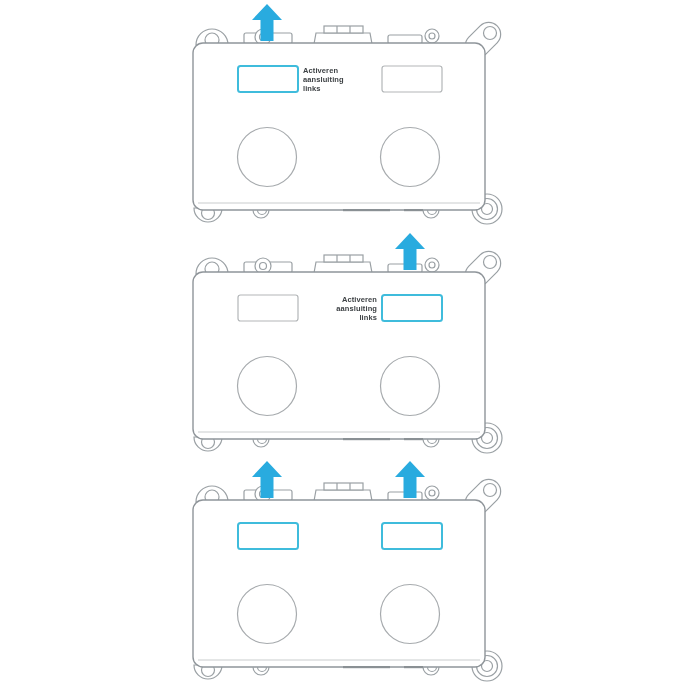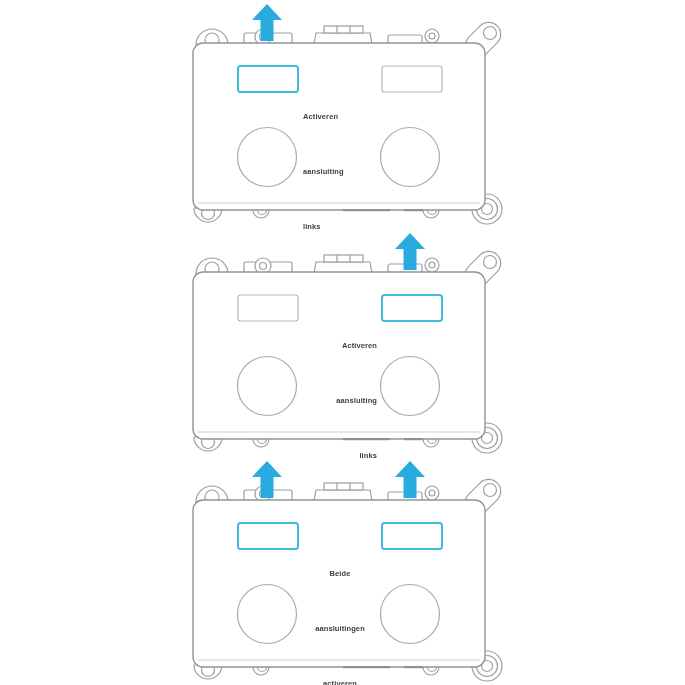--- a/index.html
+++ b/index.html
@@ -6,21 +6,21 @@
   .canvas{
     position:relative;width:685px;height:685px;overflow:hidden;background:#ffffff;
     font-family:"Liberation Sans","DejaVu Sans",sans-serif;
   }
   .figure{position:absolute;left:0;width:685px;height:232px;}
   .figure svg{position:absolute;left:0;top:0;}
   .label{
     position:absolute;top:67px;font-size:7.5px;font-weight:bold;line-height:9px;
     color:#3d4144;letter-spacing:.1px;
   }
-  .label span{display:block;margin-top:46px;}
+  .label span{display:block;}
   .label--left{left:303px;width:92px;text-align:left;}
   .label--right{left:272px;width:105px;text-align:right;}
   .label--center{left:294px;width:92px;text-align:center;}
 </style>
 </head>
 <body>
 
 <div class="canvas">
 
   <section class="figure" style="top:-1px">
@@ -93,20 +93,15 @@
   </section>
 
   <section class="figure" style="top:456px">
     <svg width="685" height="232" viewBox="0 0 685 232">
       <use href="#device-base"></use>
       <rect x="238" y="67" width="60" height="26" rx="2.5" fill="#ffffff" stroke="#3fbcdc" stroke-width="2"></rect>
       <rect x="382" y="67" width="60" height="26" rx="2.5" fill="#ffffff" stroke="#3fbcdc" stroke-width="2"></rect>
       <path d="M 267 5 L 282 21 L 273.5 21 L 273.5 42 L 260.5 42 L 260.5 21 L 252 21 Z" fill="#29abdf" visibility="visible"></path>
       <path d="M 410 5 L 425 21 L 416.5 21 L 416.5 42 L 403.5 42 L 403.5 21 L 395 21 Z" fill="#29abdf" visibility="visible"></path>
     </svg>
-    <div class="label label--center">
-      <span>Beide</span>
-      <span>aansluitingen</span>
-      <span>activeren</span>
-    </div>
   </section>
 
 </div>
 
 </body></html>

